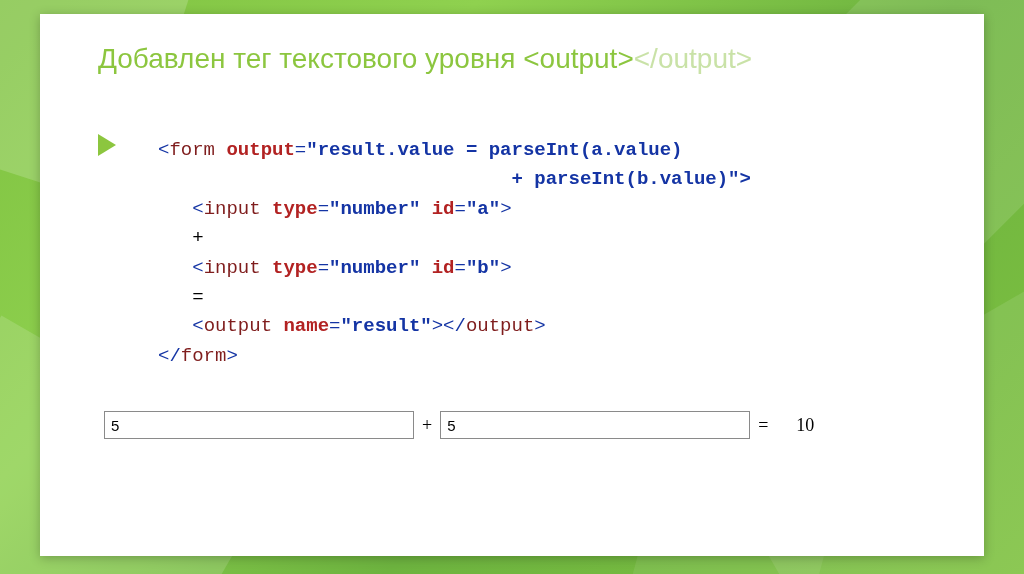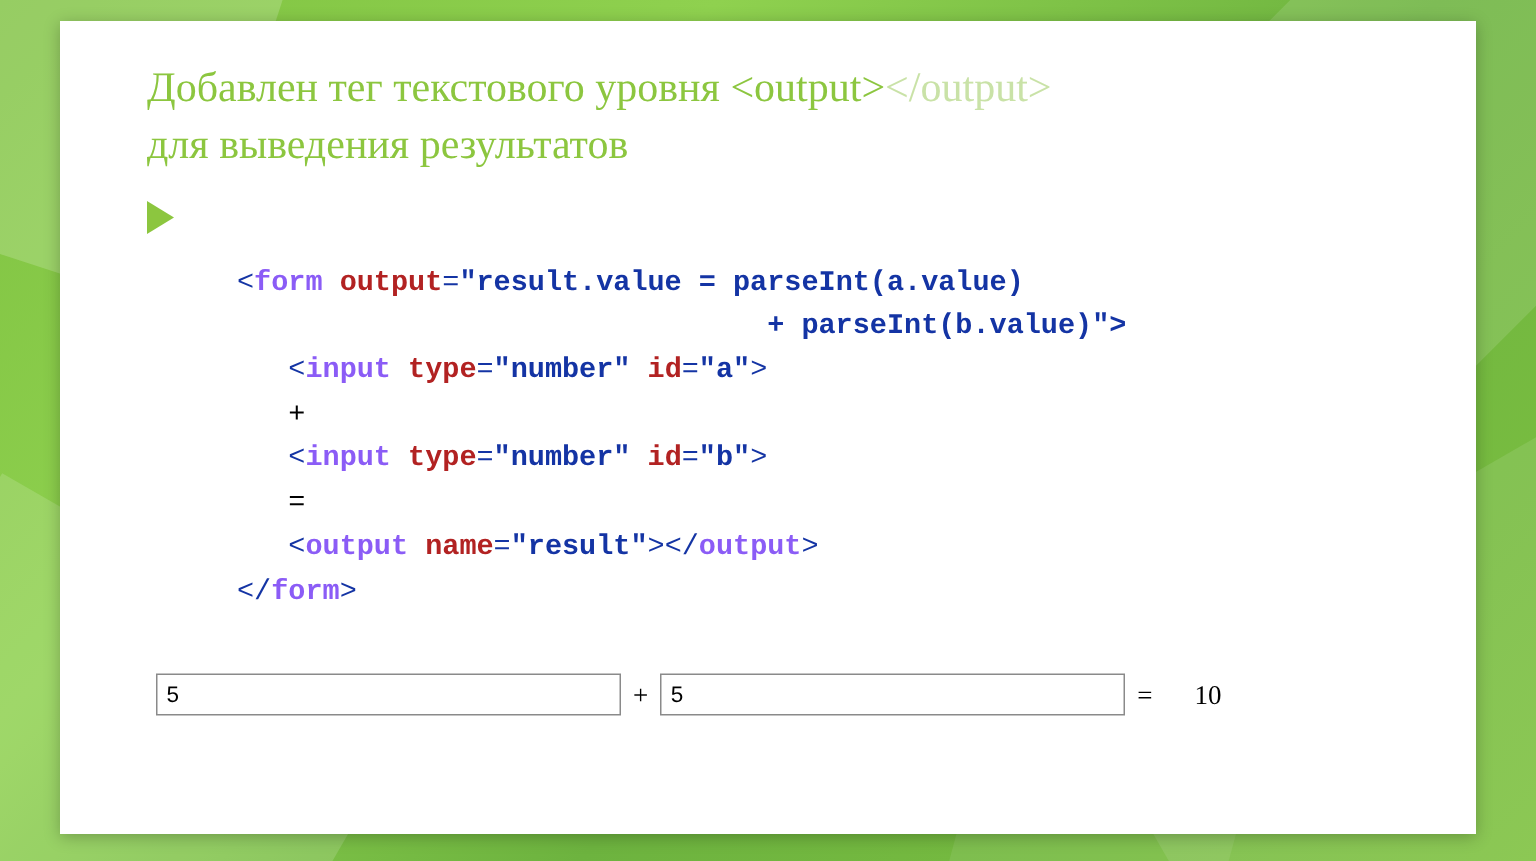--- a/index.html
+++ b/index.html
@@ -24,21 +24,21 @@
     background: #ffffff;
     box-shadow: 0 2px 10px rgba(0,0,0,0.25);
     padding: 26px 46px 30px 58px;
   }
 
   .title {
     font-size: 28px;
     line-height: 1.35;
     color: #8cc63f;
     font-weight: 400;
-    font-family: Liberation Serif, serif;
+    font-family: Liberation Sans, sans-serif;
     margin-bottom: 6px;
   }
   .title .tag { font-family: inherit; }
   .title .tag-close { color: #c9e2a7; }
 
   .play {
     position: absolute;
     left: 58px; top: 120px;
     width: 0; height: 0;
     border-left: 18px solid #8cc63f;
@@ -49,21 +49,21 @@
   .code {
     margin-top: 58px;
     margin-left: 60px;
     font-family: Consolas, "Courier New", monospace;
     font-size: 19px;
     line-height: 1.55;
     color: #000;
     white-space: pre;
   }
   .t-punct { color: #1434a4; }          
-  .t-tag   { color: #8b5cf6; font-weight: bold; }  
+  .t-tag   { color: #7f1d1d; font-weight: normal; }  
   .t-attr  { color: #b22222; font-weight: bold; }  
   .t-str   { color: #1434a4; font-weight: bold; }
 
   .render {
     margin-top: 40px;
     margin-left: 6px;
     display: flex;
     align-items: center;
     font-family: "Times New Roman", Times, serif;
     font-size: 18px;
@@ -89,21 +89,20 @@
     <div class="tri2"></div>
     <div class="tri3"></div>
     <div class="tri4"></div>
     <div class="tri5"></div>
 </div>
 
 <div class="slide">
 
   <div class="title">
     <span>Добавлен тег текстового уровня </span><span class="tag">&lt;output&gt;</span><span class="tag tag-close">&lt;/output&gt;</span><br>
-    <span>для выведения результатов</span>
   </div>
 
   <div class="play"></div>
 
   <div class="code"><span class="t-punct">&lt;</span><span class="t-tag">form</span> <span class="t-attr">output</span><span class="t-punct">=</span><span class="t-str">"result.value = parseInt(a.value)</span>
                                <span class="t-str">+ parseInt(b.value)"&gt;</span>
    <span class="t-punct">&lt;</span><span class="t-tag">input</span> <span class="t-attr">type</span><span class="t-punct">=</span><span class="t-str">"number"</span> <span class="t-attr">id</span><span class="t-punct">=</span><span class="t-str">"a"</span><span class="t-punct">&gt;</span>
    <span>+</span>
    <span class="t-punct">&lt;</span><span class="t-tag">input</span> <span class="t-attr">type</span><span class="t-punct">=</span><span class="t-str">"number"</span> <span class="t-attr">id</span><span class="t-punct">=</span><span class="t-str">"b"</span><span class="t-punct">&gt;</span>
    <span>=</span>

